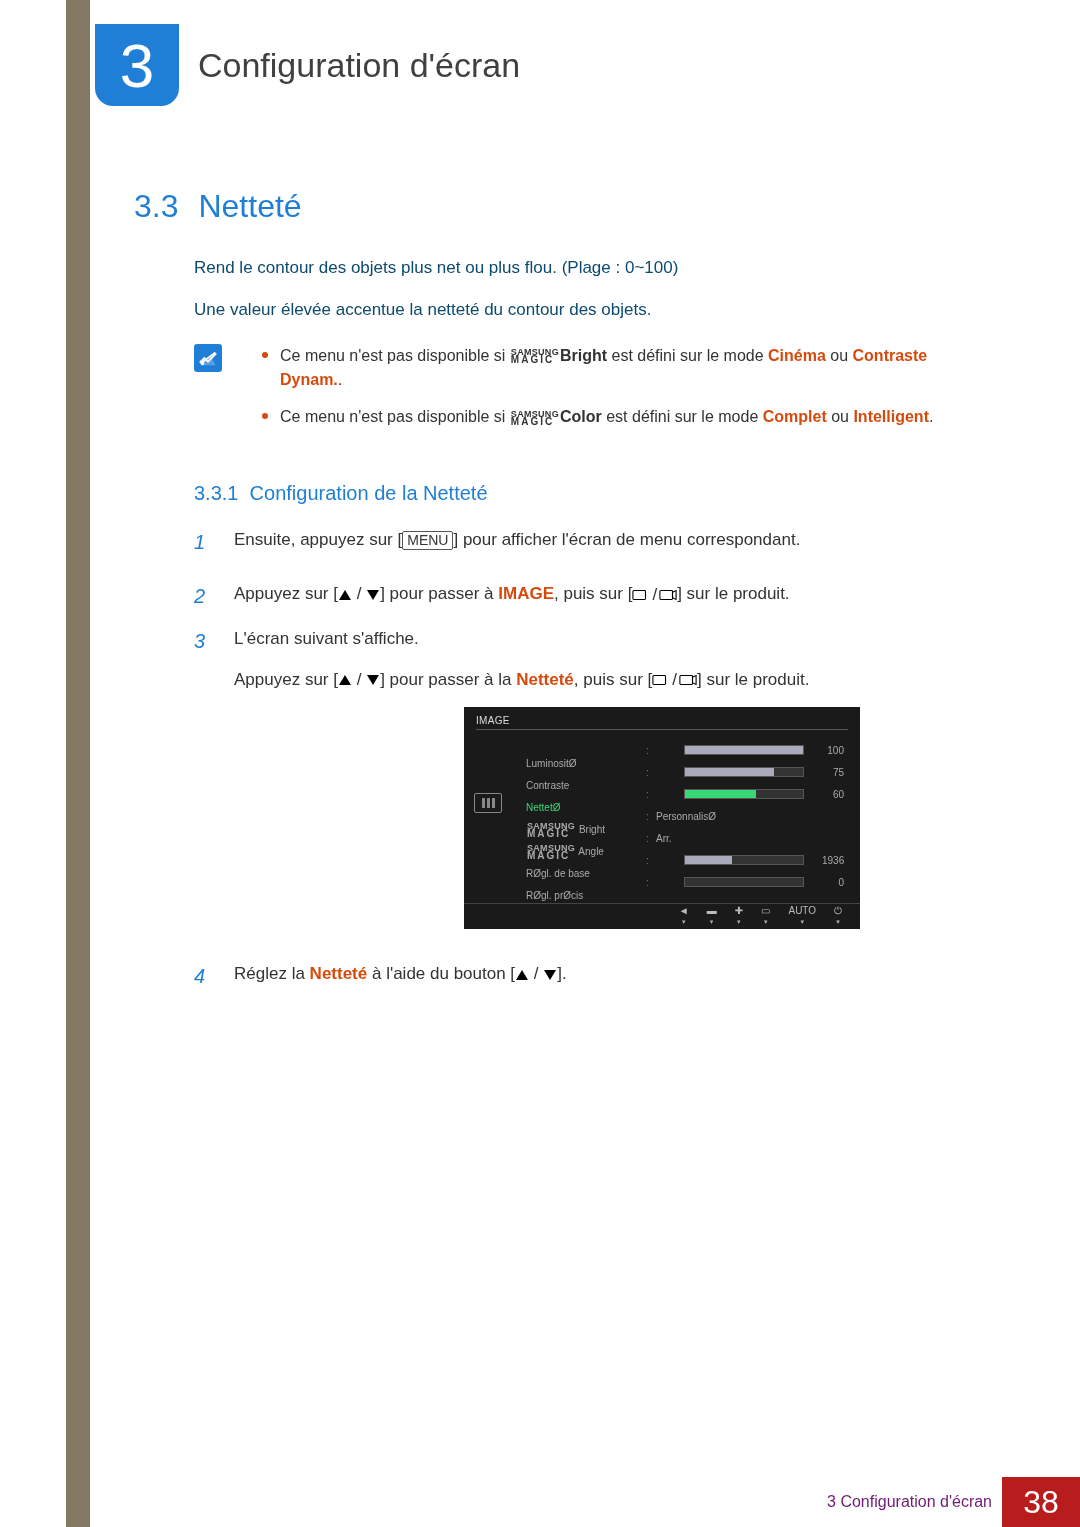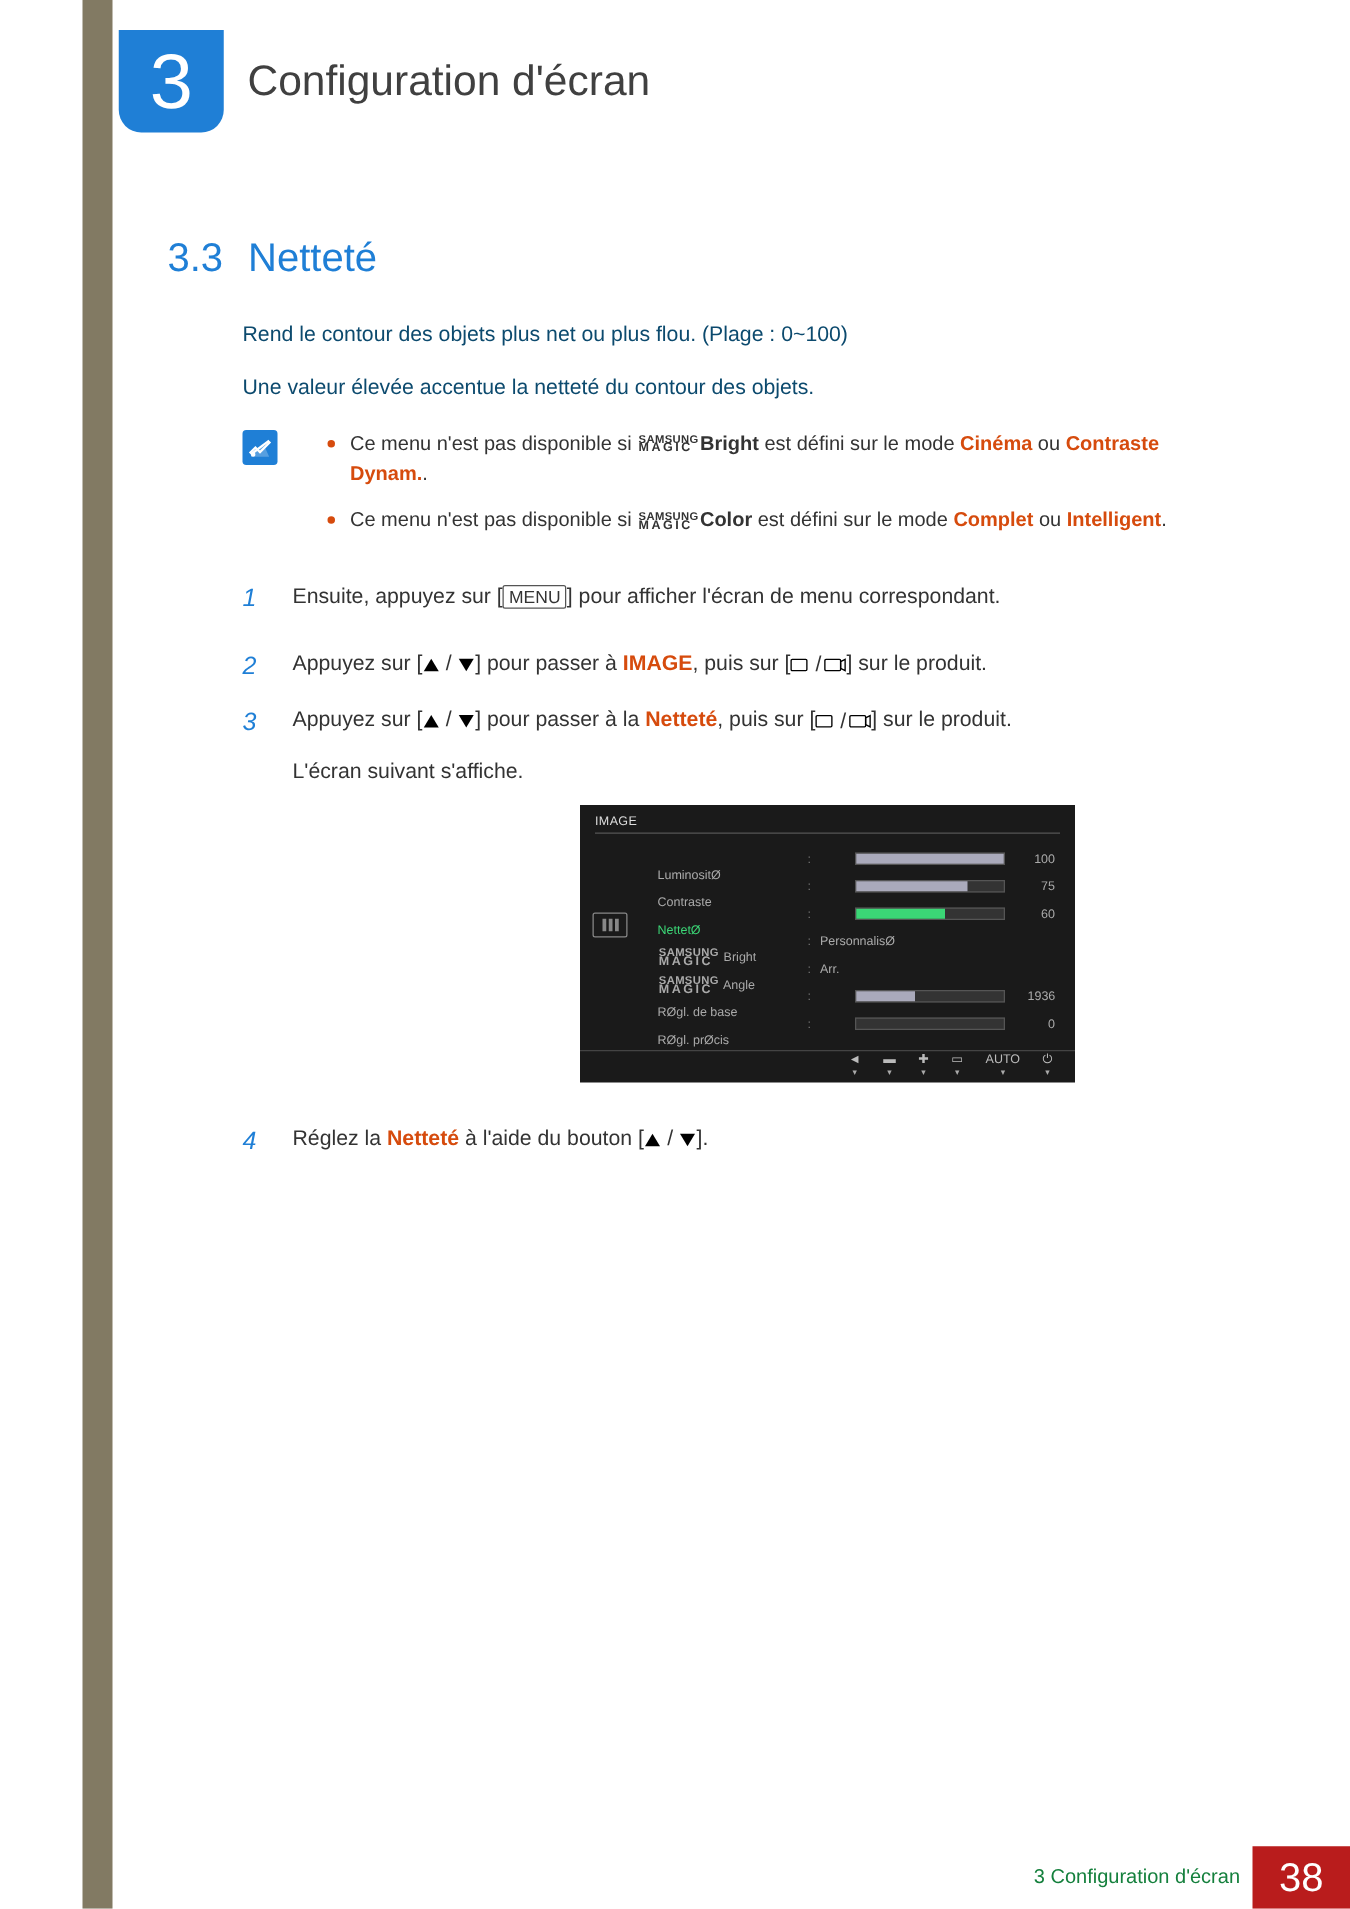--- a/index.html
+++ b/index.html
@@ -59,21 +59,21 @@
   .osd .bar { width: 120px; height:10px; border:1px solid #555; background:#333; position:relative; margin-left:auto;}
   .osd .bar .fill { position:absolute; left:0; top:0; bottom:0; background:#aab; }
   .osd .bar.sel .fill { background:#3bd676; }
   .osd .num { width: 40px; text-align:right; padding-left:18px; color:#aaa; font-size:10px;}
   .osd .bottom { position:absolute; left:0; right:0; bottom:0; height:26px; border-top:1px solid #444; display:flex; align-items:center; justify-content:flex-end; gap:18px; padding: 0 18px; }
   .osd .bot-ico { display:flex; flex-direction:column; align-items:center; color:#aaa; font-size:7px; gap:1px;}
   .osd .bot-ico .glyph { font-size:10px; line-height:1; color:#bbb;}
   
   
   .footer { position: absolute; bottom: 0; left: 90px; right: 0; height: 50px; display:flex; align-items:center; }
-  .footer .ftext { margin-left: auto; color:#15803d; font-size: 16px; margin-right: 0; }
+  .footer .ftext { margin-left: auto; color:#701a75; font-size: 16px; margin-right: 0; }
   .footer .fpage { background:#b91c1c; color:#fff; font-size:32px; width:78px; height:50px; display:flex; align-items:center; justify-content:center; font-weight:400; margin-left:10px; }
 </style>
 </head>
 <body>
 <div class="page">
 
 <div class="side-stripe"></div>
 
 <div class="chapter-tab">
   <span>3</span>
@@ -104,20 +104,23 @@
     <ul class="note-items">
       <li>
         <span>Ce menu n'est pas disponible si </span><span class="magic"><span class="t">SAMSUNG</span><span class="b">MAGIC</span></span><span class="bold">Bright</span><span> est défini sur le mode </span><span class="orange">Cinéma</span><span> ou </span><span class="orange">Contraste Dynam.</span><span>.</span>
       </li>
       <li>
         <span>Ce menu n'est pas disponible si </span><span class="magic"><span class="t">SAMSUNG</span><span class="b">MAGIC</span></span><span class="bold">Color</span><span> est défini sur le mode </span><span class="orange">Complet</span><span> ou </span><span class="orange">Intelligent</span><span>.</span>
       </li>
     </ul>
   </div>
 
+  <div class="subhead">
+    <span>3.3.1</span>&nbsp;&nbsp;<span>Configuration de la Netteté</span>
+  </div>
 
   <div class="steps">
     <div class="step">
       <div class="step-num">1</div>
       <div class="step-body">
         <p><span>Ensuite, appuyez sur [</span><span class="menu-box">MENU</span><span>] pour afficher l'écran de menu correspondant.</span></p>
       </div>
     </div>
     <div class="step">
       <div class="step-num">2</div>
@@ -126,27 +129,27 @@
                 <rect x="1" y="2" width="14" height="10" rx="1" fill="none" stroke="#000" stroke-width="1.2"></rect>
               </svg>/<svg viewBox="0 0 20 14">
                 <rect x="1" y="2" width="14" height="10" rx="1" fill="none" stroke="#000" stroke-width="1.2"></rect>
                 <path d="M15 4 L19 2 L19 12 L15 10 Z" fill="none" stroke="#000" stroke-width="1.2"></path>
               </svg></span><span>] sur le produit.</span>
       </div>
     </div>
     <div class="step">
       <div class="step-num">3</div>
       <div class="step-body">
+        <p>L'écran suivant s'affiche.</p>
         <p><span>Appuyez sur [</span><span class="tri-up"></span> / <span class="tri-down"></span><span>] pour passer à la </span><span class="orange">Netteté</span><span>, puis sur [</span><span class="btn-icons"><svg viewBox="0 0 20 14">
                   <rect x="1" y="2" width="14" height="10" rx="1" fill="none" stroke="#000" stroke-width="1.2"></rect>
                 </svg>/<svg viewBox="0 0 20 14">
                   <rect x="1" y="2" width="14" height="10" rx="1" fill="none" stroke="#000" stroke-width="1.2"></rect>
                   <path d="M15 4 L19 2 L19 12 L15 10 Z" fill="none" stroke="#000" stroke-width="1.2"></path>
                 </svg></span><span>] sur le produit.</span></p>
-        <p>L'écran suivant s'affiche.</p>
 
         <div class="osd">
           <div class="osd-tab">IMAGE</div>
           <div class="rule"></div>
           <div class="side-label">
                 <span></span>
                 <span></span>
                 <span></span>
               </div>
           <div class="rows" id="osd-rows">

